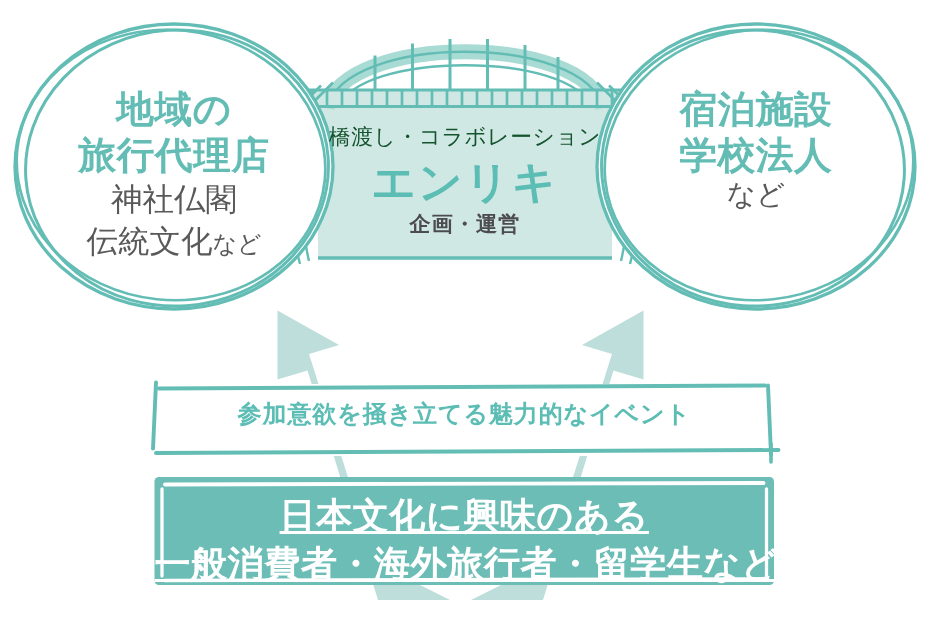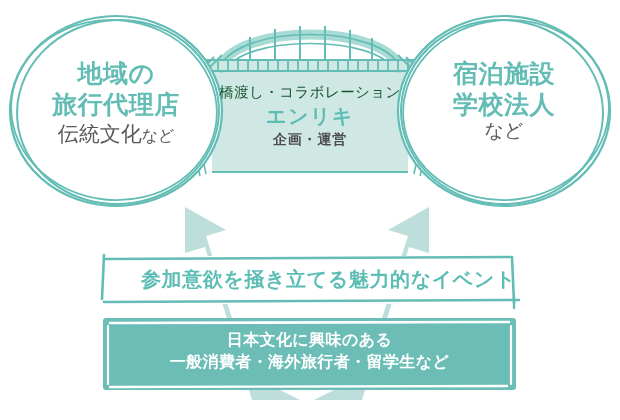--- a/index.html
+++ b/index.html
@@ -70,46 +70,46 @@
 
   
   .bridge-kicker {
     color: #14532d;
     font-size: 14.5px;
     letter-spacing: 0.4px;
   }
   .bridge-title {
     color: #5bbdb4;
     font-weight: bold;
-    font-size: 20px;
+    font-size: 29px;
     letter-spacing: 1.5px;
   }
   .bridge-sub {
     color: #4c4c4e;
     font-weight: bold;
     font-size: 14px;
     letter-spacing: 0.8px;
   }
 
   
   .banner-text {
     color: #5bbdb4;
     font-weight: bold;
-    font-size: 20px;
+    font-size: 16px;
     letter-spacing: 0.6px;
-    text-align: right;
   }
 
   
   .bottom-text {
     color: #ffffff;
     font-weight: bold;
-    font-size: 16px;
+    font-size: 24px;
     letter-spacing: 0.4px;
     line-height: 1.35;
+    text-decoration: underline;
   }
 </style>
 </head>
 <body>
 
 <div id="stage">
 
   <svg id="art" viewBox="0 0 620 420" xmlns="http://www.w3.org/2000/svg">
 
     <g>
@@ -227,20 +227,21 @@
       <path d="M 108 326 L 108 384" stroke="#ffffff" stroke-width="2.2" fill="none" stroke-linecap="round"></path>
     </g>
 
   </svg>
 
   <div class="layer-text">
 
     <div class="txt circle-block" style="left:1px; top:58px;">
       <div class="circle-head">地域の</div>
       <div class="circle-head">旅行代理店</div>
+      <div class="circle-sub">神社仏閣</div>
       <div class="circle-sub"><span>伝統文化</span><span class="small">など</span></div>
     </div>
 
     <div class="txt" style="left:210px; top:84px; width:200px;">
       <div class="bridge-kicker">橋渡し・コラボレーション</div>
       <div class="bridge-title" style="margin-top:4px;">エンリキ</div>
       <div class="bridge-sub" style="margin-top:2px;">企画・運営</div>
     </div>
 
     <div class="txt circle-block" style="left:389px; top:58px;">

